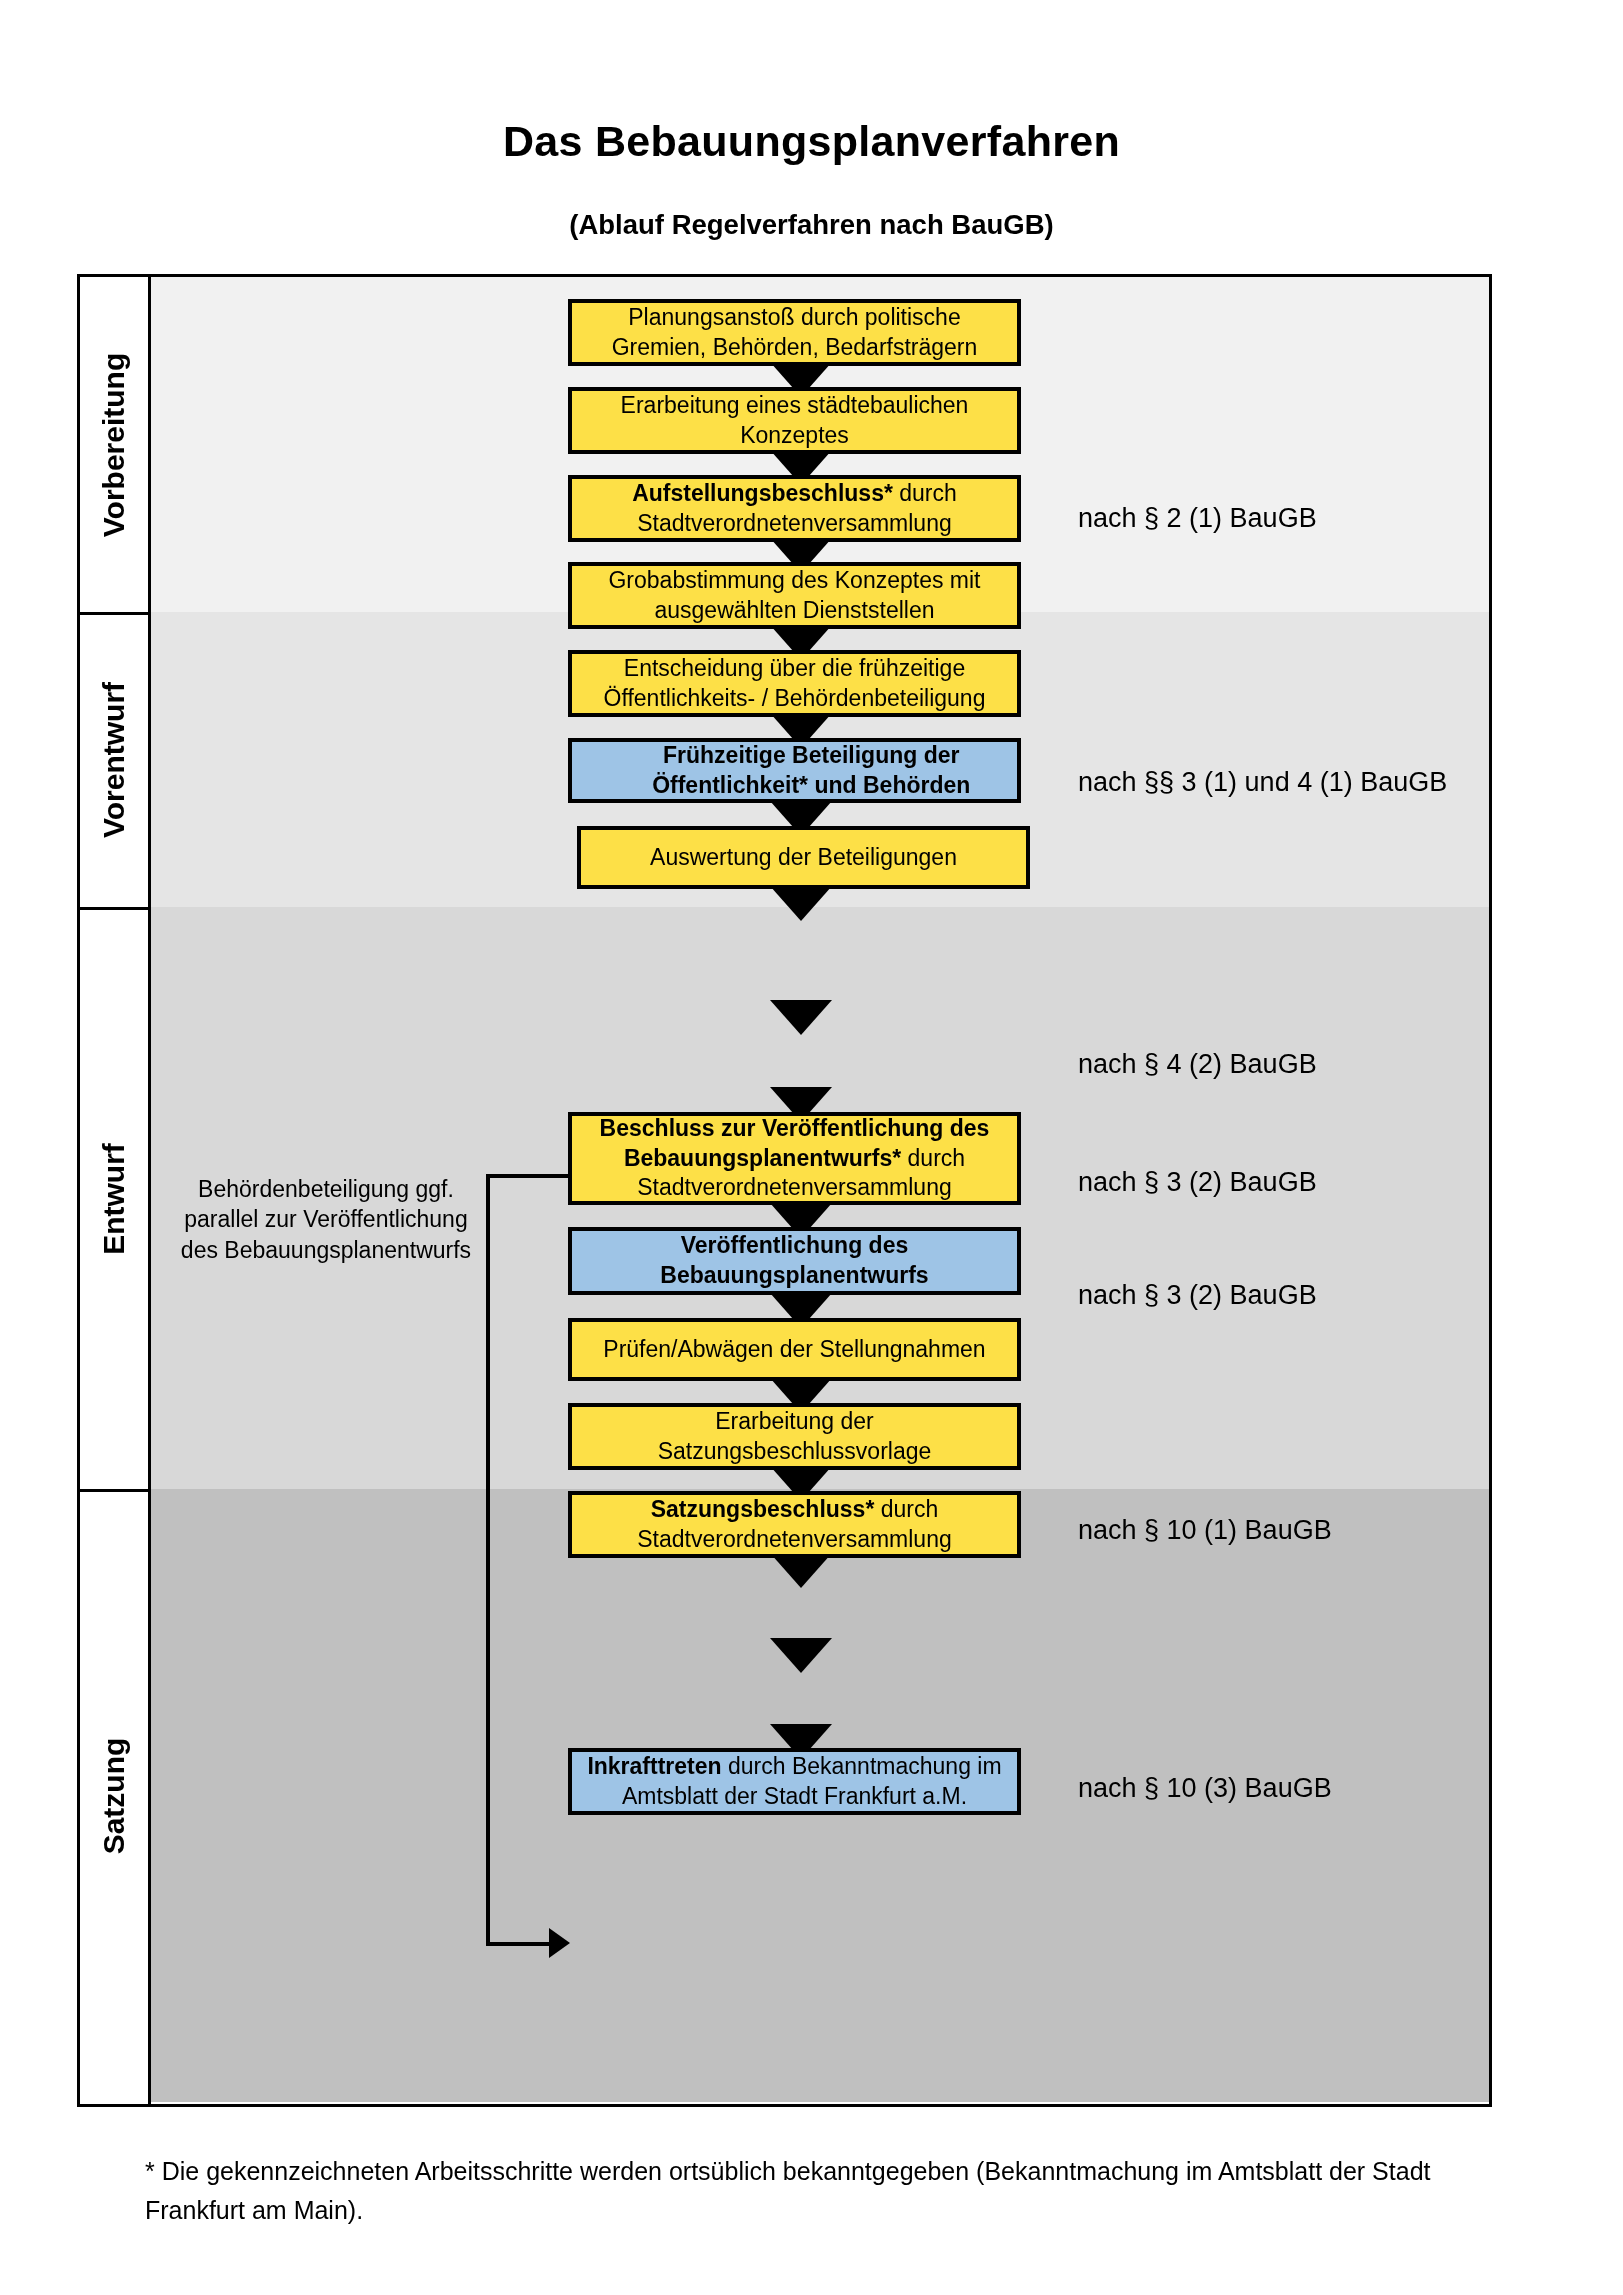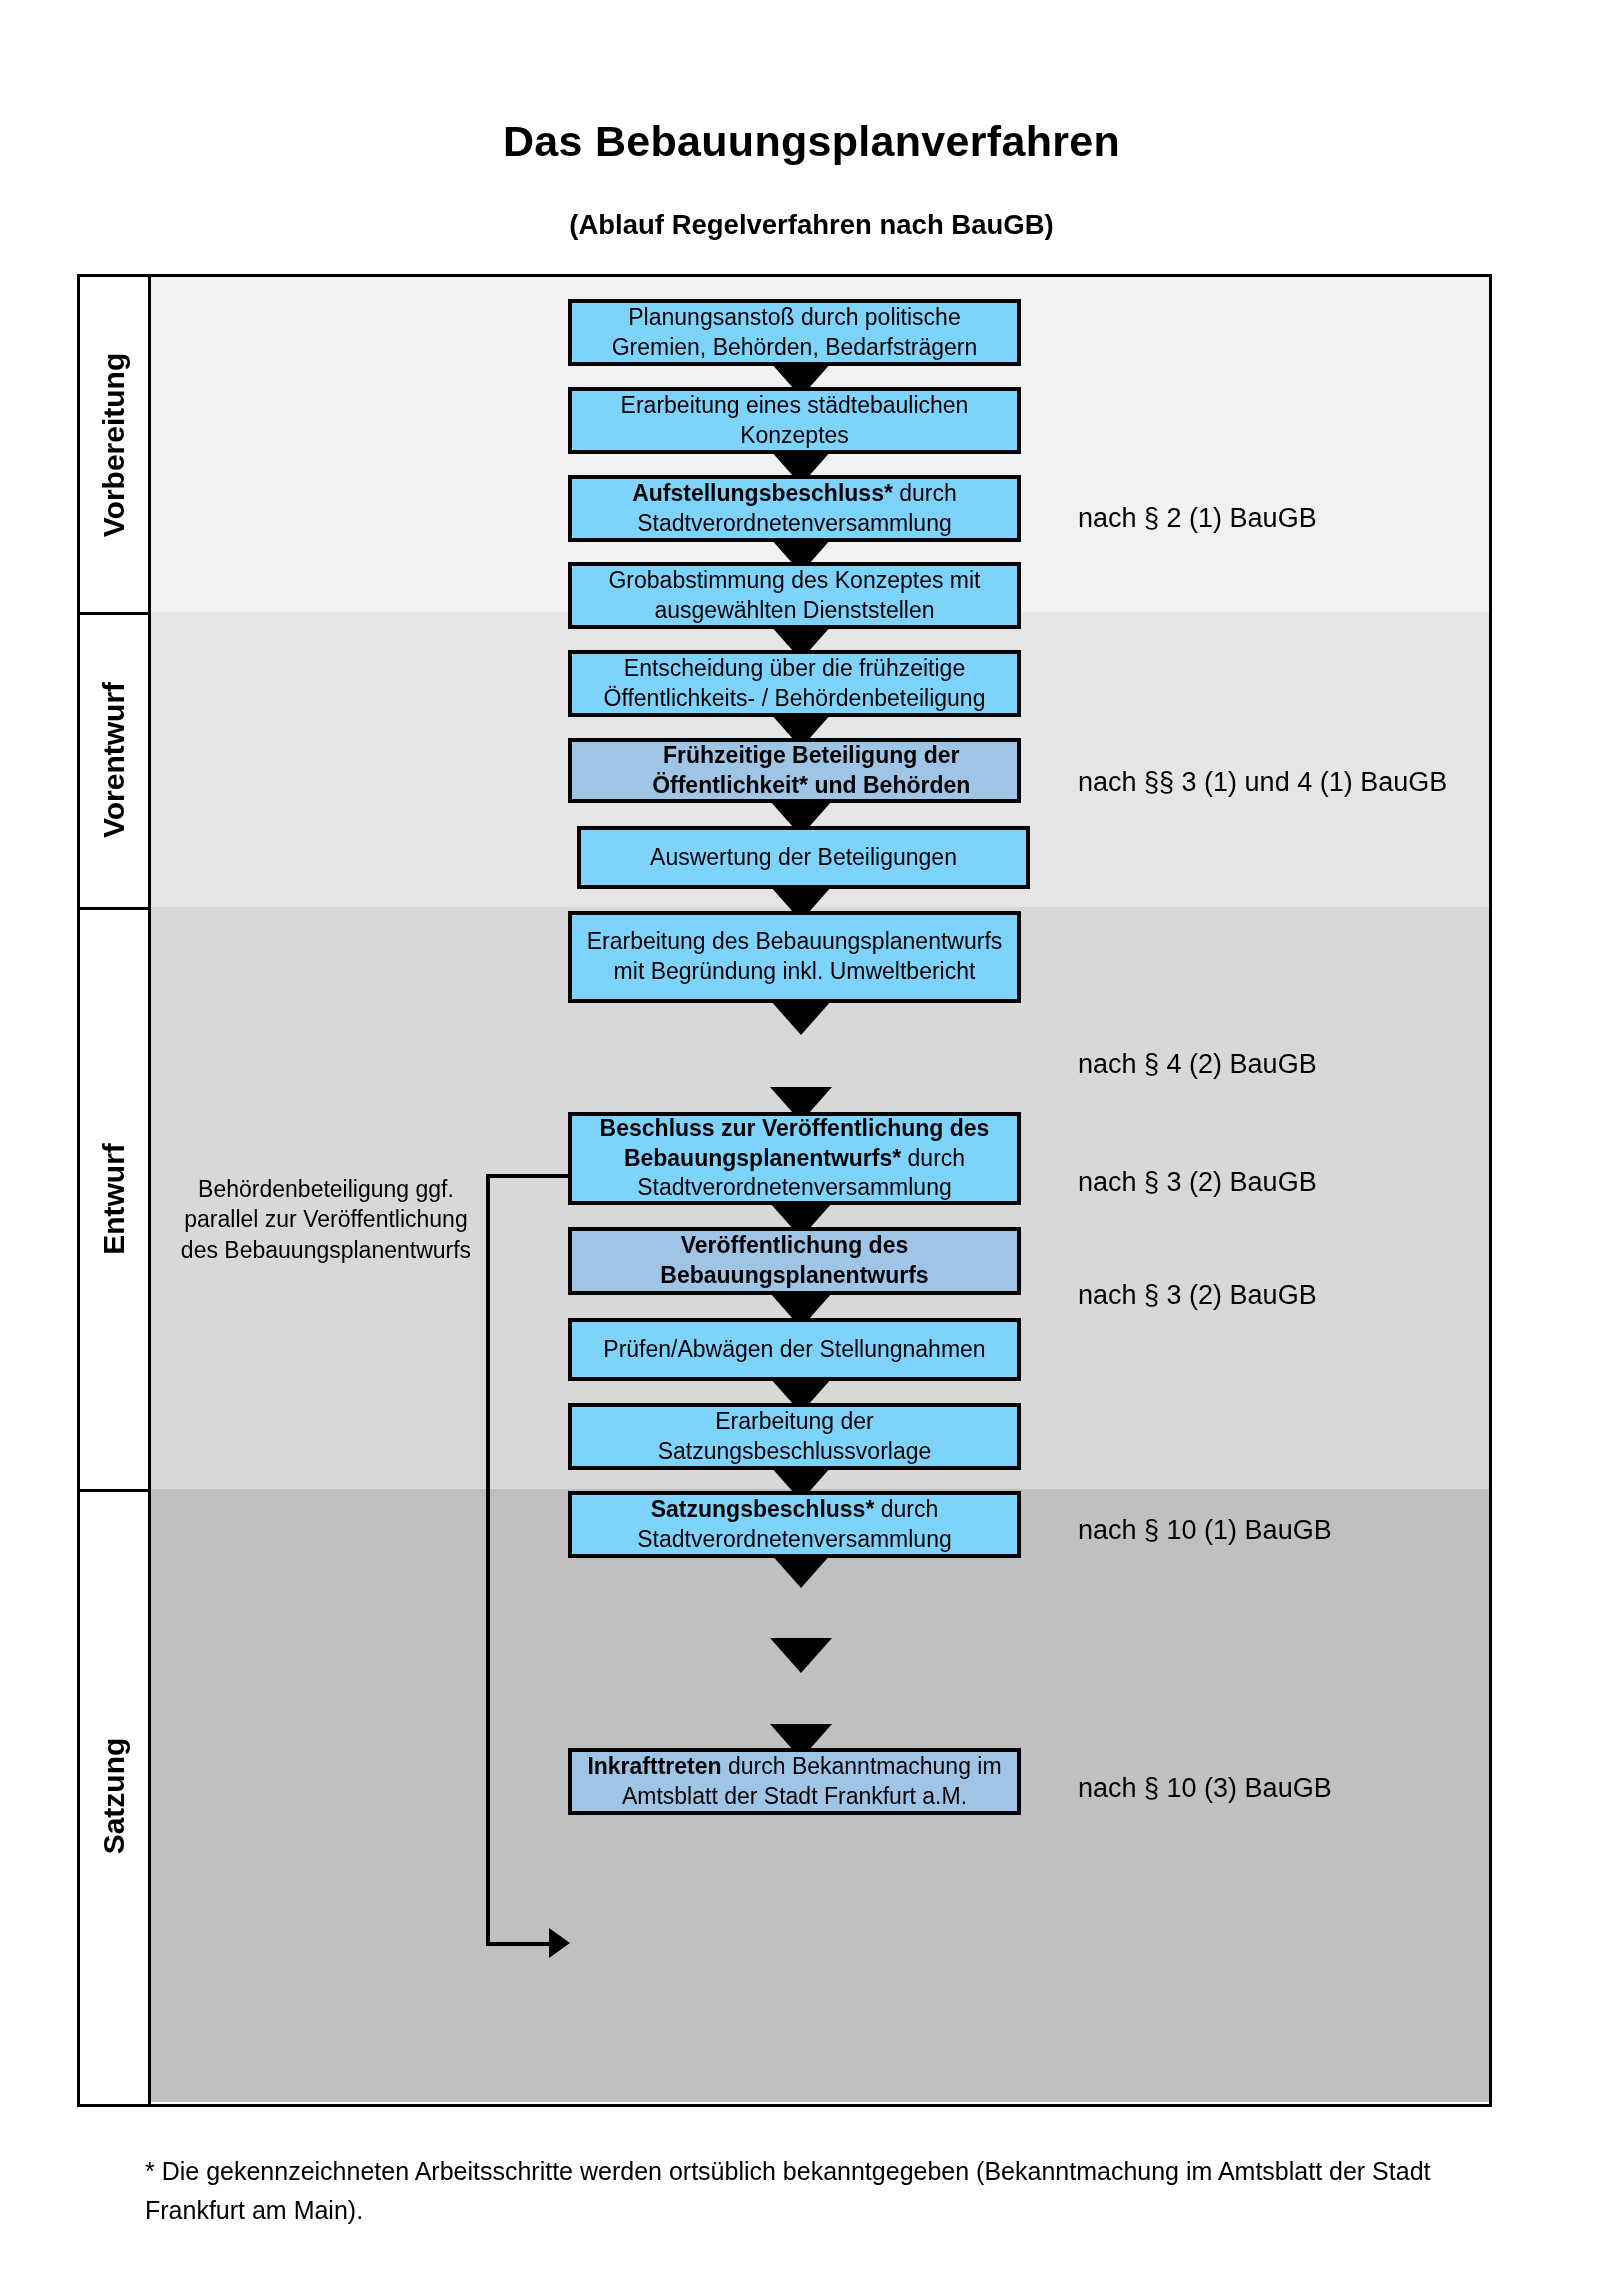--- a/index.html
+++ b/index.html
@@ -54,21 +54,21 @@
     transform:rotate(-90deg);
     display:block;
   }
 
   
   .pbox{
     position:absolute;
     left:488px;            
     width:453px;
     border:4.6px solid #000;
-    background:#7dd3fc;
+    background:#fde047;
     box-sizing:border-box;
     display:flex; align-items:center; justify-content:center;
     text-align:center;
     font-size:23px;
     line-height:1.30;
     padding:2.6px 6.5px;
     z-index:5;
   }
   .pbox.blue{ background:#9ec4e6; }
   .pbox b{ font-weight:bold; }
@@ -185,23 +185,20 @@
   <div class="pbox blue" style="top:461px;height:65px;font-weight:bold;padding-left:40px;">
     <span>Frühzeitige Beteiligung der Öffentlichkeit* und Behörden</span>
   </div>
   <div class="arrow-down" style="top:524px;"></div>
 
   <div class="pbox" style="top:549px;height:63px;margin-left:9px;">
     <span>Auswertung der Beteiligungen</span>
   </div>
   <div class="arrow-down" style="top:609px;"></div>
 
-  <div class="pbox" style="top:634px;height:92px;">
-    <span>Erarbeitung des Bebauungsplanentwurfs mit Begründung inkl. Umweltbericht</span>
-  </div>
   <div class="arrow-down" style="top:723px;"></div>
 
   <div class="arrow-down" style="top:810px;"></div>
 
   <div class="pbox" style="top:835px;height:93px;">
     <span><b>Beschluss zur Veröffentlichung des Bebauungsplanentwurfs*</b><span> durch</span><br><span>Stadtverordnetenversammlung</span></span>
   </div>
   <div class="arrow-down" style="top:926px;"></div>
 
   <div class="pbox blue" style="top:950px;height:68px;font-weight:bold;">

